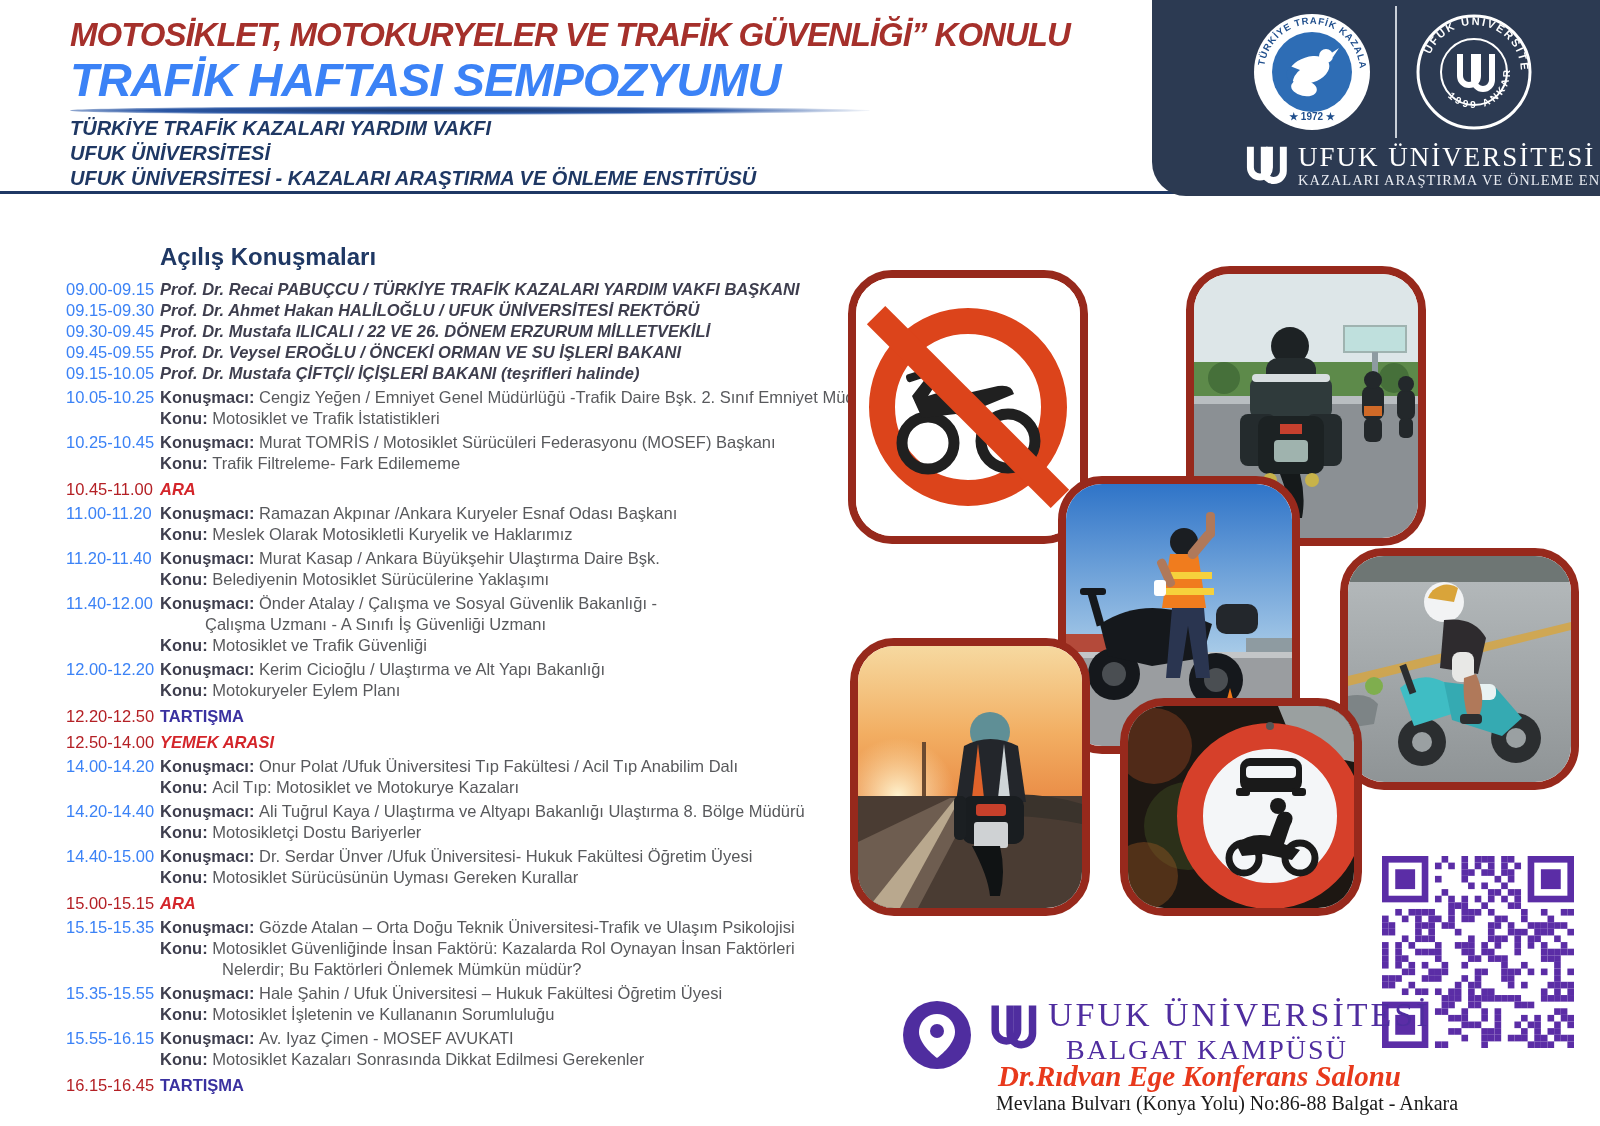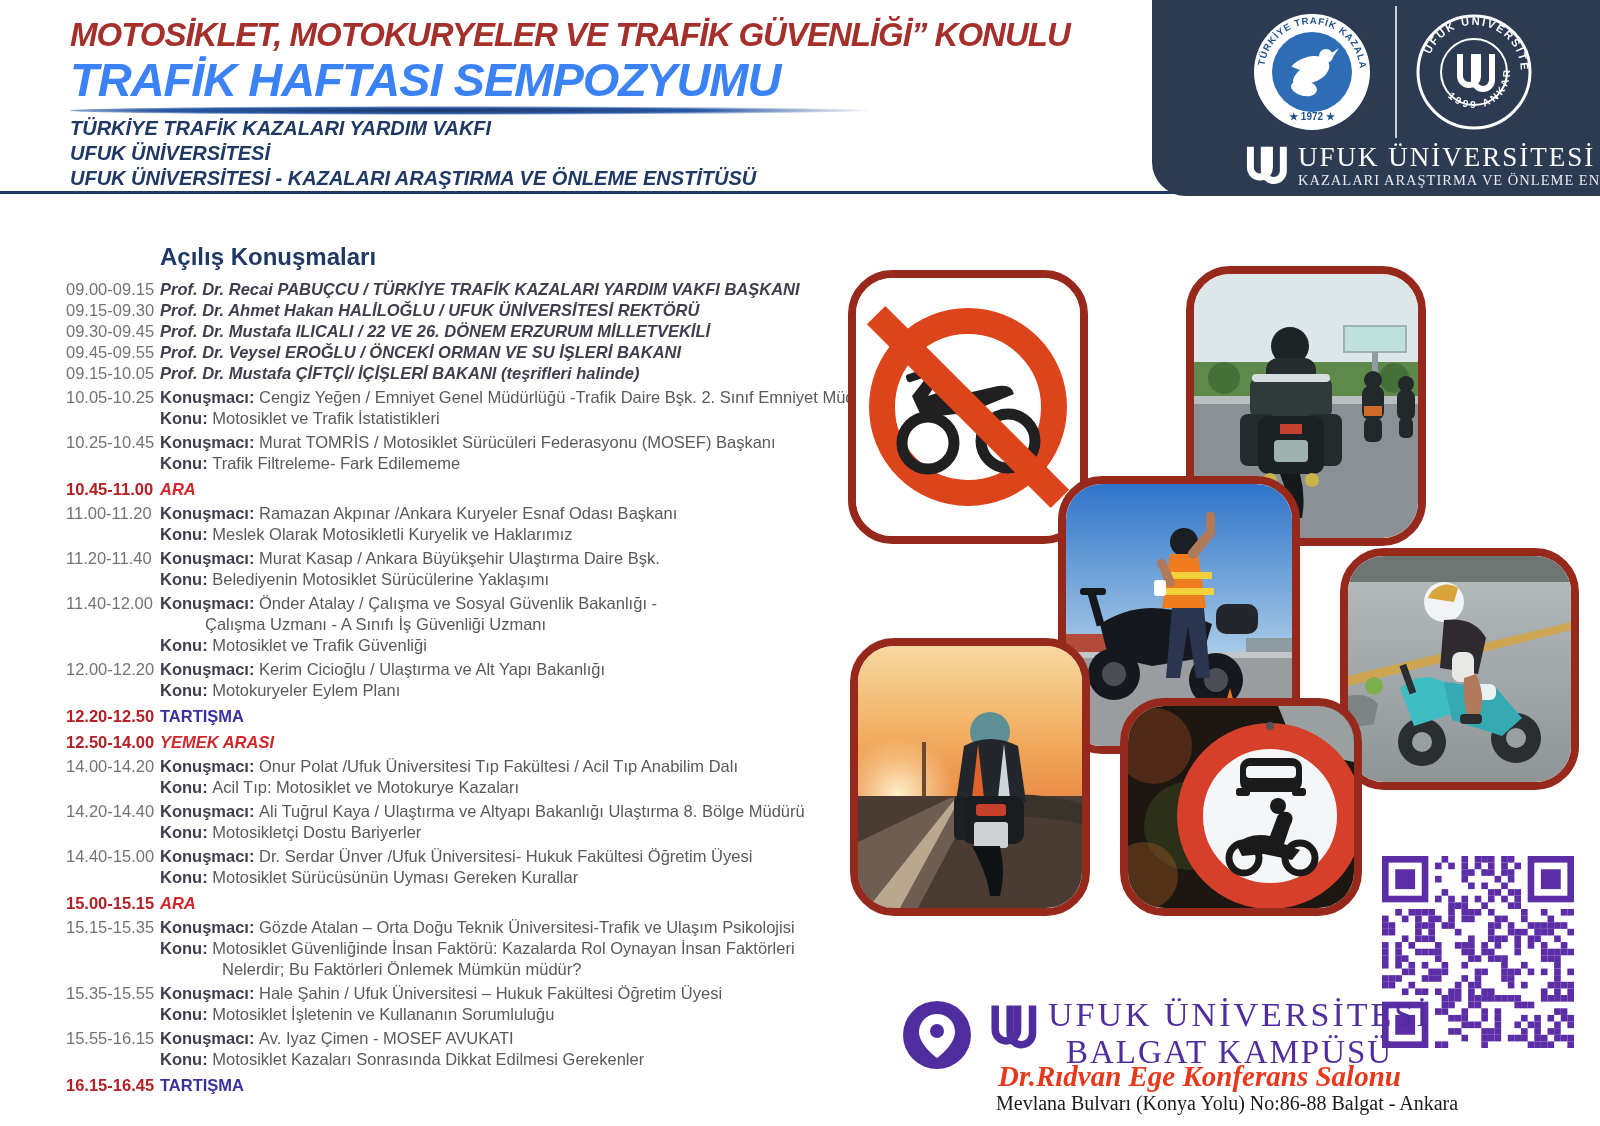--- a/index.html
+++ b/index.html
@@ -20,23 +20,23 @@
   .circ-logo{position:absolute;}
   .inst-row{position:absolute;left:88px;top:138px;width:350px;}
   .inst-name{position:absolute;left:58px;top:4px;font-family:"Liberation Serif",serif;font-variant:small-caps;color:#fff;font-size:27px;letter-spacing:2px;white-space:nowrap;}
   .inst-sub{position:absolute;left:58px;top:34px;font-family:"Liberation Serif",serif;font-variant:small-caps;color:#e8ebf1;font-size:14.5px;letter-spacing:1px;white-space:nowrap;}
   .date-line{position:absolute;right:14px;top:203px;font-size:42px;color:#A5342E;letter-spacing:0;white-space:nowrap;}
 
   
   .schedule{position:absolute;left:66px;top:243px;width:800px;font-size:16.5px;color:#58595C;}
   .sch-heading{margin:0 0 8px 94px;font-size:24px;font-weight:bold;color:#1F3864;}
   .row{position:relative;padding-left:94px;line-height:21px;}
-  .row .time{position:absolute;left:0;top:0;color:#737373;}
+  .row .time{position:absolute;left:0;top:0;color:#3b82f6;}
   .row.brk{margin-top:5px;margin-bottom:3px;}
-  .row.brk .time{color:#B42025;font-weight:bold;}
+  .row.brk .time{color:#B42025;font-weight:normal;}
   .row.sess{margin-top:3px;}
   .lbl{font-weight:bold;color:#3E3E4E;}
   .opening .otext{font-weight:bold;font-style:italic;color:#3E3E4E;white-space:nowrap;}
   .line{white-space:nowrap;}
   .cont{padding-left:45px;}
   .cont2{padding-left:62px;}
   .brk-ara{color:#D4252A;font-weight:bold;font-style:italic;}
   .brk-yemek{color:#D4252A;font-weight:bold;font-style:italic;}
   .brk-tartisma{color:#3A31A0;font-weight:bold;}
 
@@ -52,21 +52,21 @@
 
   
   .qr{position:absolute;left:1382px;top:856px;width:192px;height:192px;}
   .qr-caption{position:absolute;left:1360px;top:1052px;width:236px;text-align:center;font-size:16.5px;font-weight:bold;color:#273B63;line-height:21px;}
 
   
   .venue{position:absolute;left:880px;top:980px;width:460px;height:140px;}
   .pin{position:absolute;left:22px;top:20px;width:70px;height:70px;}
   .venue-uu{position:absolute;left:104px;top:18px;width:56px;height:56px;}
   .campus-title{position:absolute;left:168px;top:16px;font-family:"Liberation Serif",serif;font-variant:small-caps;font-size:34px;letter-spacing:3px;color:#4F2D9F;white-space:nowrap;}
-  .campus-sub{position:absolute;left:186px;top:54px;font-family:"Liberation Serif",serif;font-variant:small-caps;font-size:33px;letter-spacing:2px;color:#4F2D9F;white-space:nowrap;}
+  .campus-sub{position:absolute;left:186px;top:54px;font-family:"Liberation Serif",serif;font-variant:small-caps;font-size:28px;letter-spacing:2px;color:#4F2D9F;white-space:nowrap;}
   .hall{position:absolute;left:118px;top:80px;font-family:"Liberation Serif",serif;font-style:italic;font-weight:bold;font-size:29px;color:#E8391C;white-space:nowrap;}
   .address{position:absolute;left:116px;top:112px;font-family:"Liberation Serif",serif;font-size:20px;color:#1a1a1a;white-space:nowrap;}
 </style>
 </head>
 <body>
 
 <div class="poster">
 
   <div class="title1">MOTOSİKLET, MOTOKURYELER VE TRAFİK GÜVENLİĞİ” KONULU</div>
   <div class="title2">TRAFİK HAFTASI SEMPOZYUMU</div>

